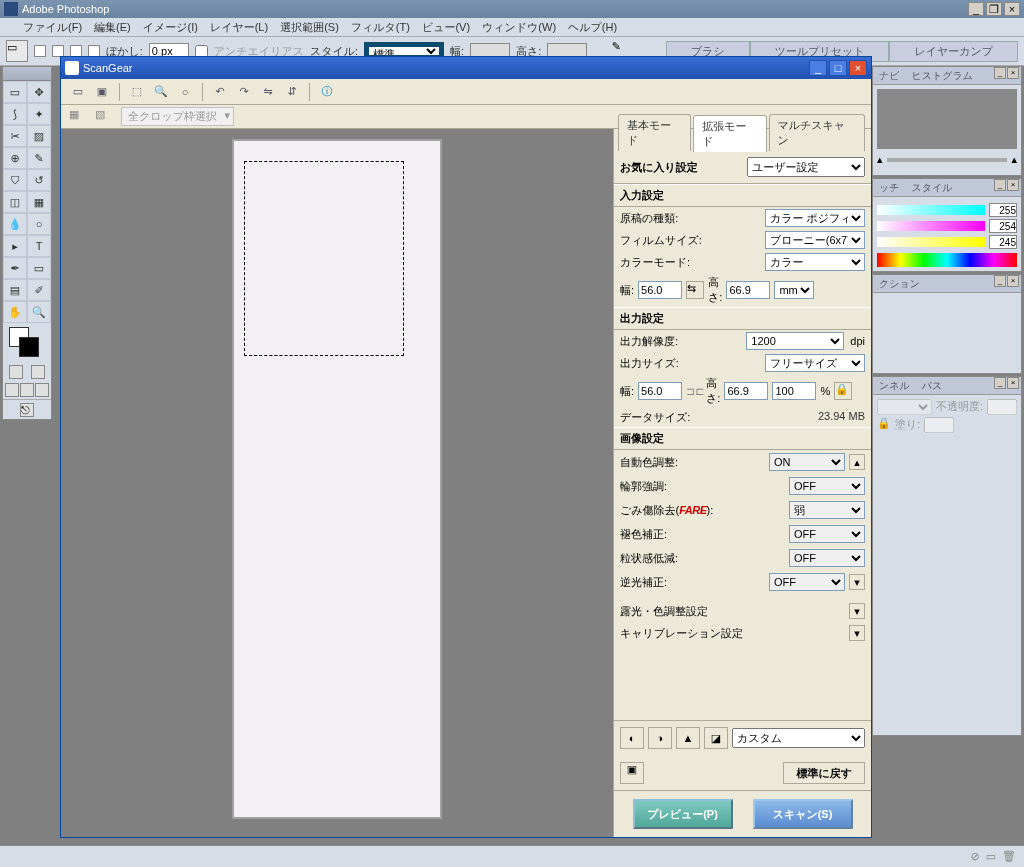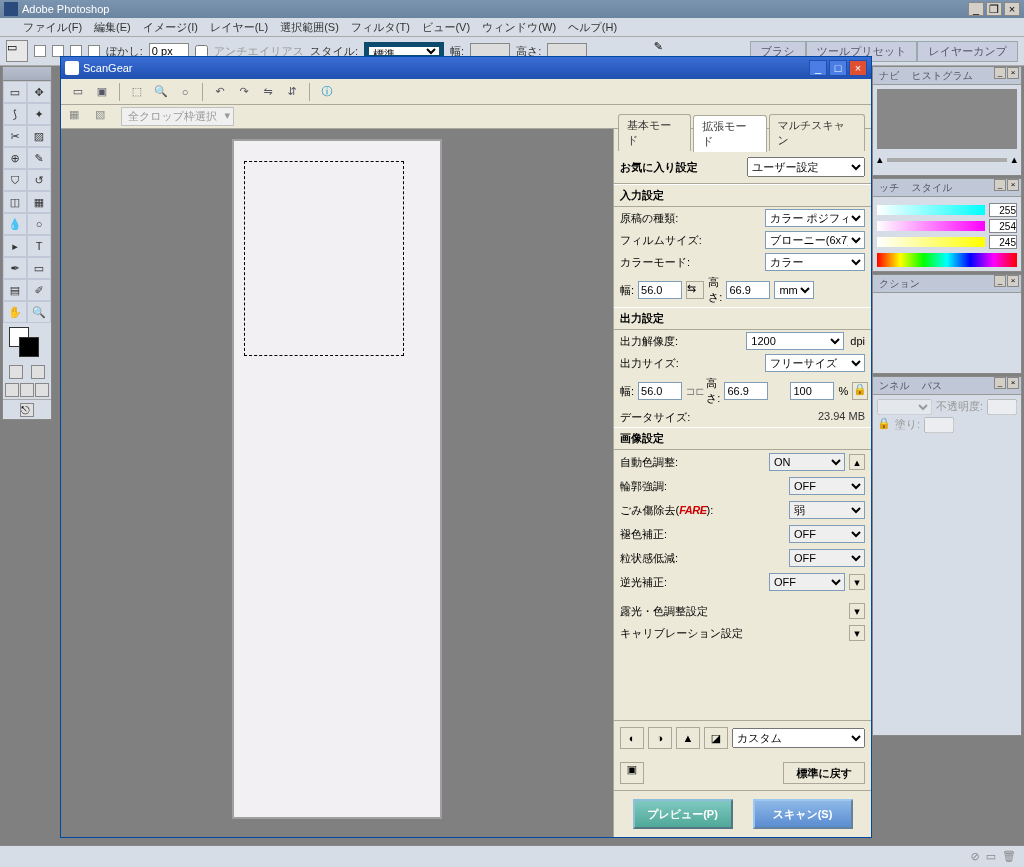--- a/index.html
+++ b/index.html
@@ -12,21 +12,21 @@
 .ps-titlebar .ctrls span { width: 16px; height: 14px; background: #d4d0c8; border: 1px solid #888; text-align: center; line-height: 12px; color: #000; }
 .ps-menubar { height: 18px; background: #d6dde6; color: #333; display: flex; align-items: center; padding: 0 17px; }
 .ps-menubar span { padding: 0 6px; cursor: pointer; }
 .ps-optbar { height: 30px; background: #d6dde6; border-top: 1px solid #aaa; border-bottom: 1px solid #aaa; display: flex; align-items: center; padding: 0 6px; gap: 6px; }
 .ps-optbar .sel-icon { width: 22px; height: 22px; border: 1px solid #888; background: #e8e8e8; }
 .ps-optbar .mini { width: 12px; height: 12px; border: 1px solid #888; background: #fff; }
 .ps-optbar label { color: #333; }
 .ps-optbar input[type=text] { width: 40px; height: 16px; border: 1px solid #888; padding: 0 2px; }
 .ps-optbar select { height: 18px; border: 5px solid #0c4a6e; background: #fff; }
 .ps-optbar .right-tabs { margin-left: auto; display: flex; gap: 0; }
-.ps-optbar .right-tabs span { padding: 2px 10px; background: #c8cde0; border: 1px solid #9aa; color: #556; }
+.ps-optbar .right-tabs span { padding: 2px 24px; background: #c8cde0; border: 1px solid #9aa; color: #556; }
 .ps-optbar .wand-icon { width: 22px; height: 22px; margin-left: auto; margin-right: 8px; }
 
 
 .ps-toolbox { position: absolute; left: 2px; top: 66px; width: 50px; background: #d6dde6; border: 1px solid #888; }
 .ps-toolbox .head { height: 14px; background: linear-gradient(#b8c0d0, #a8b0c0); border-bottom: 1px solid #888; }
 .ps-toolbox .grid { display: grid; grid-template-columns: 1fr 1fr; }
 .ps-toolbox .tool { height: 22px; border: 1px solid #c0c8d8; display: flex; align-items: center; justify-content: center; color: #333; cursor: pointer; }
 .ps-toolbox .swatch { height: 40px; position: relative; }
 .ps-toolbox .swatch .fg { position: absolute; left: 6px; top: 4px; width: 20px; height: 20px; background: #fff; border: 1px solid #333; }
 .ps-toolbox .swatch .bg { position: absolute; left: 16px; top: 14px; width: 20px; height: 20px; background: #000; border: 1px solid #333; }
@@ -81,21 +81,21 @@
 .sg-row { display: flex; align-items: center; padding: 2px 6px; gap: 4px; }
 .sg-row label { flex: 1; }
 .sg-row select, .sg-row input[type=text] { height: 18px; border: 1px solid #7f9db9; background: #fff; }
 .sg-row select { width: 100px; }
 .sg-row input[type=text] { width: 44px; padding: 0 2px; }
 .sg-row .unit { width: 40px; }
 .sg-row .dpi { margin-left: 2px; }
 .sg-row .small-sel { width: 76px; }
 .sg-row .lockbtn { width: 18px; height: 18px; border: 1px solid #aca899; background: #ece9d8; }
 .sg-row .link-icon { width: 16px; text-align: center; color: #888; }
-.sg-row .pct { width: 34px; margin-left: 18px; }
+.sg-row .pct { width: 34px; }
 .sg-data-row { display: flex; padding: 2px 6px; }
 .sg-data-row label { flex: 1; }
 .sg-data-row span { color: #333; }
 
 .sg-adjust-row { display: flex; align-items: center; padding: 3px 6px; gap: 4px; }
 .sg-adjust-row label { flex: 1; }
 .sg-adjust-row select { width: 76px; height: 18px; border: 1px solid #7f9db9; }
 .sg-adjust-row .arrow { width: 16px; height: 16px; border: 1px solid #aca899; background: #ece9d8; text-align: center; line-height: 14px; cursor: pointer; }
 .fare-icon { font-style: italic; font-weight: bold; color: #c00; letter-spacing: -0.5px; }
 

